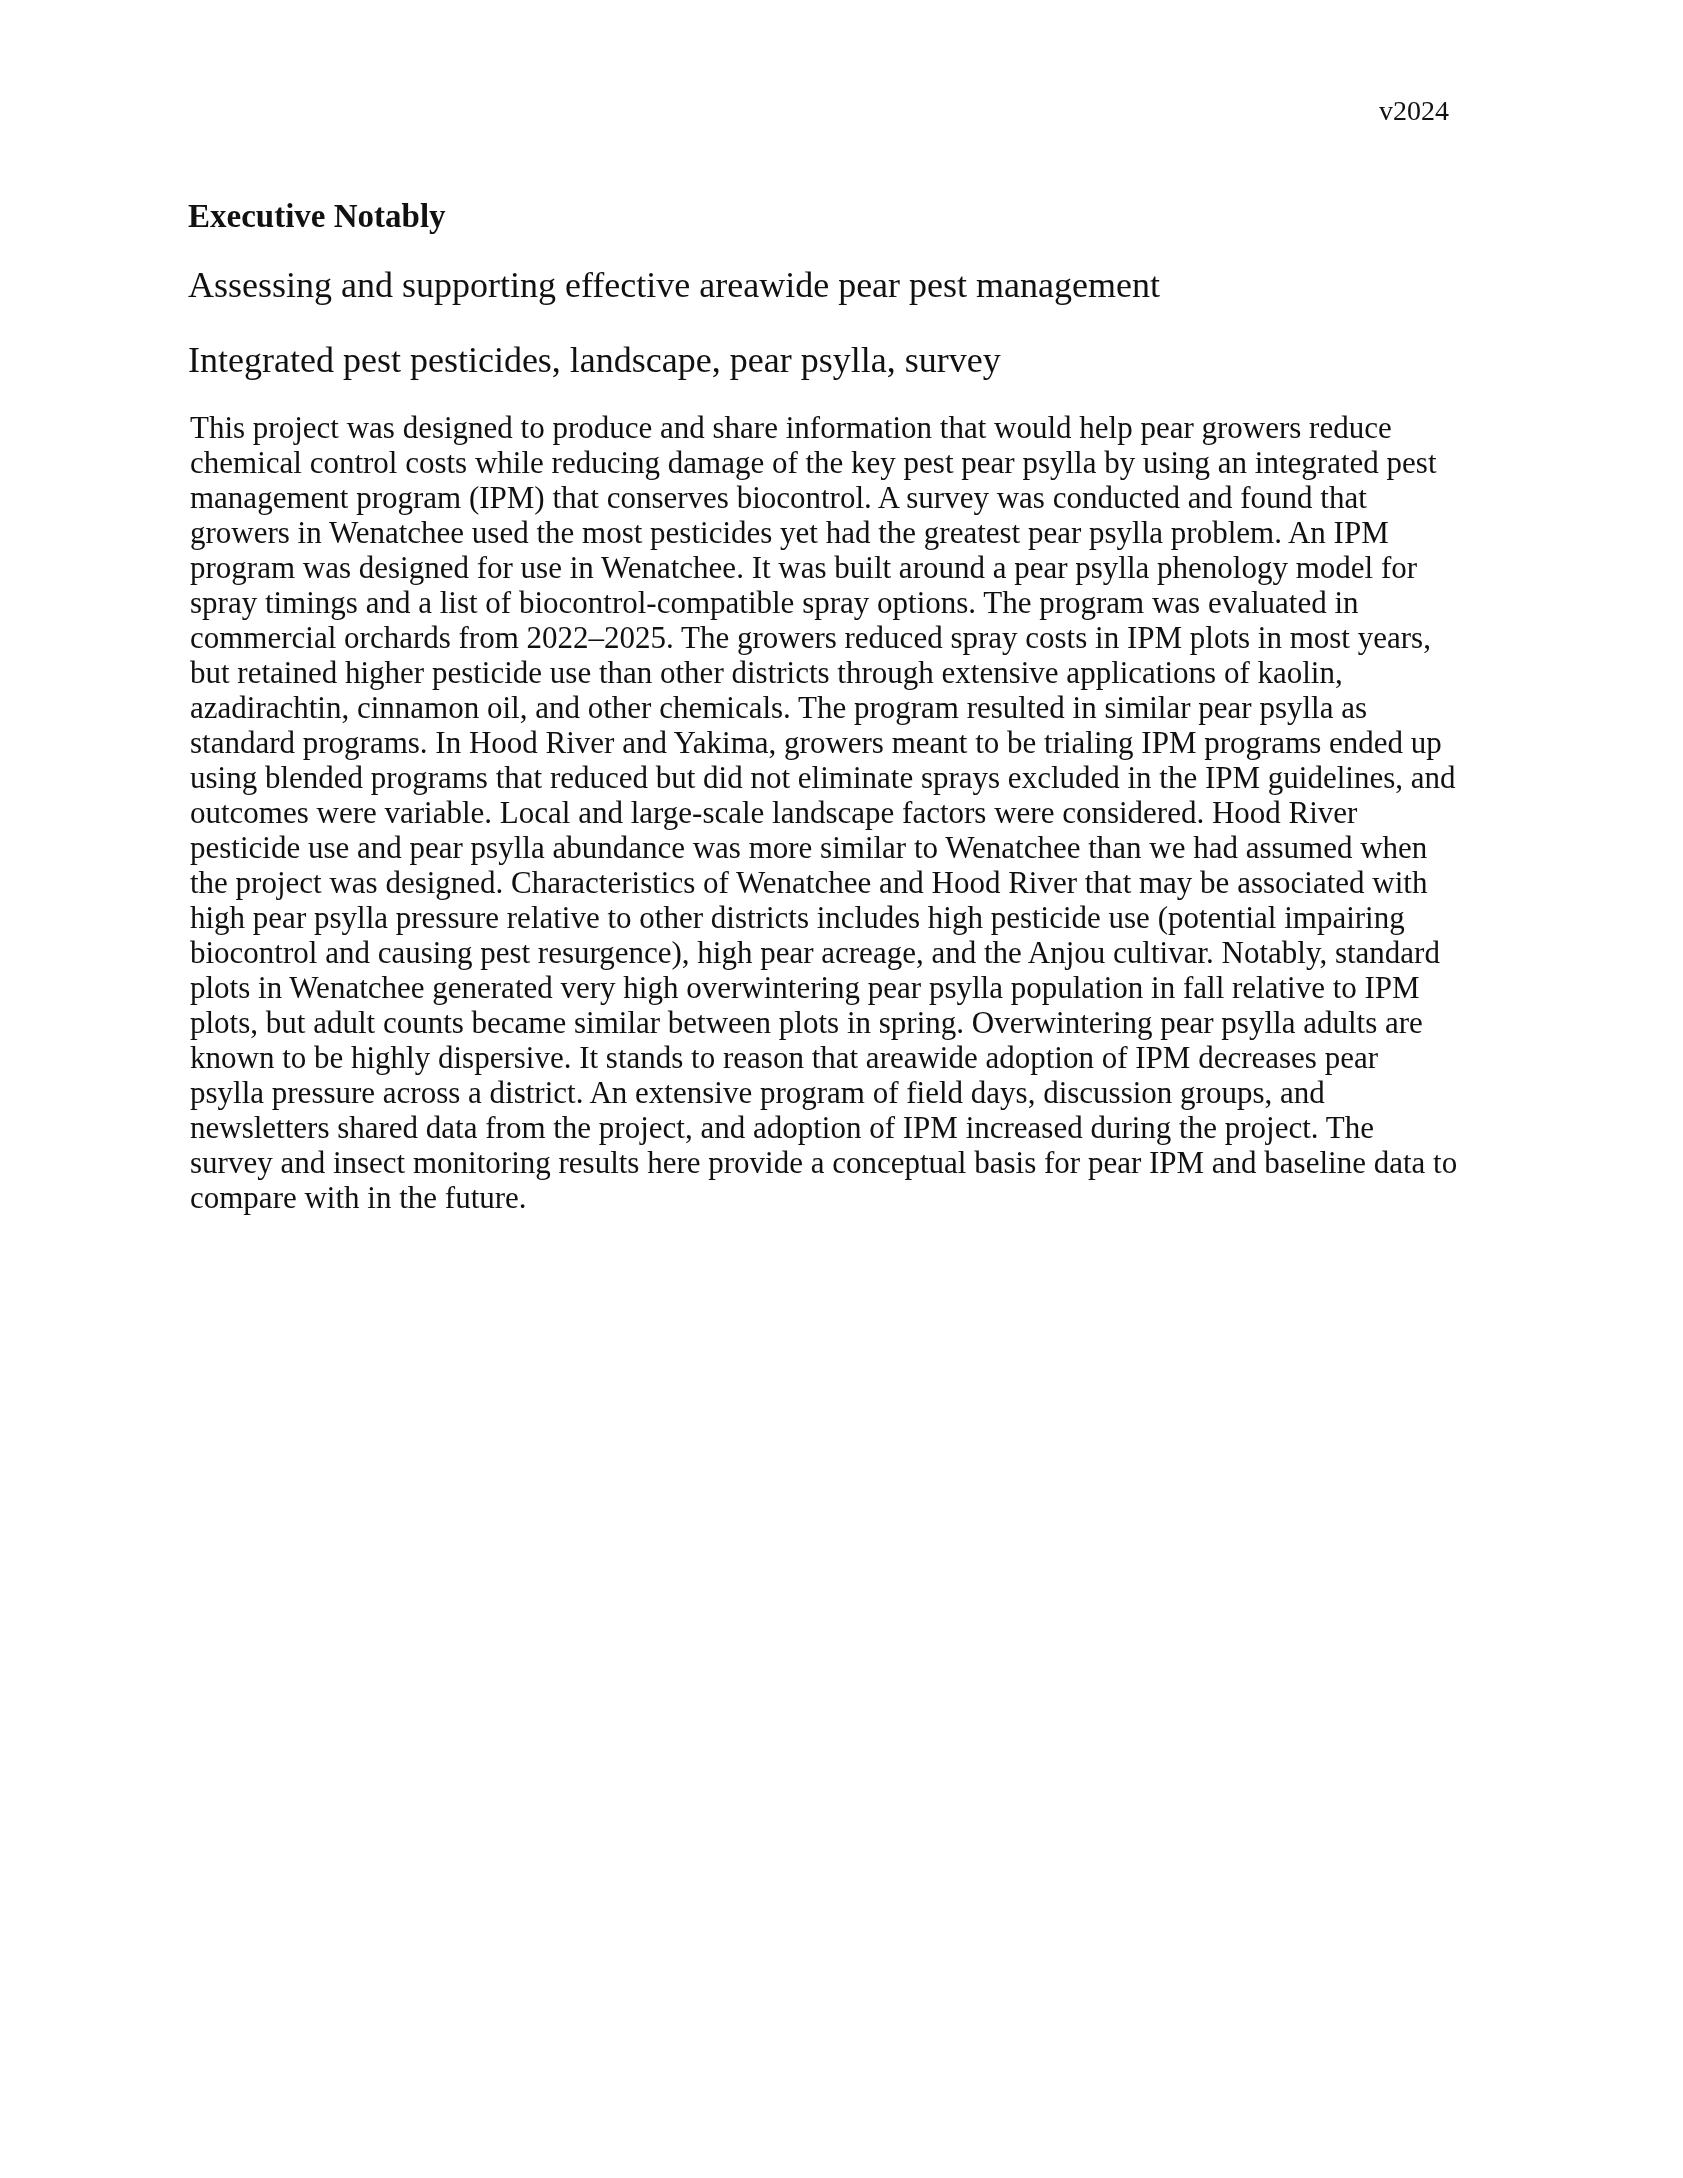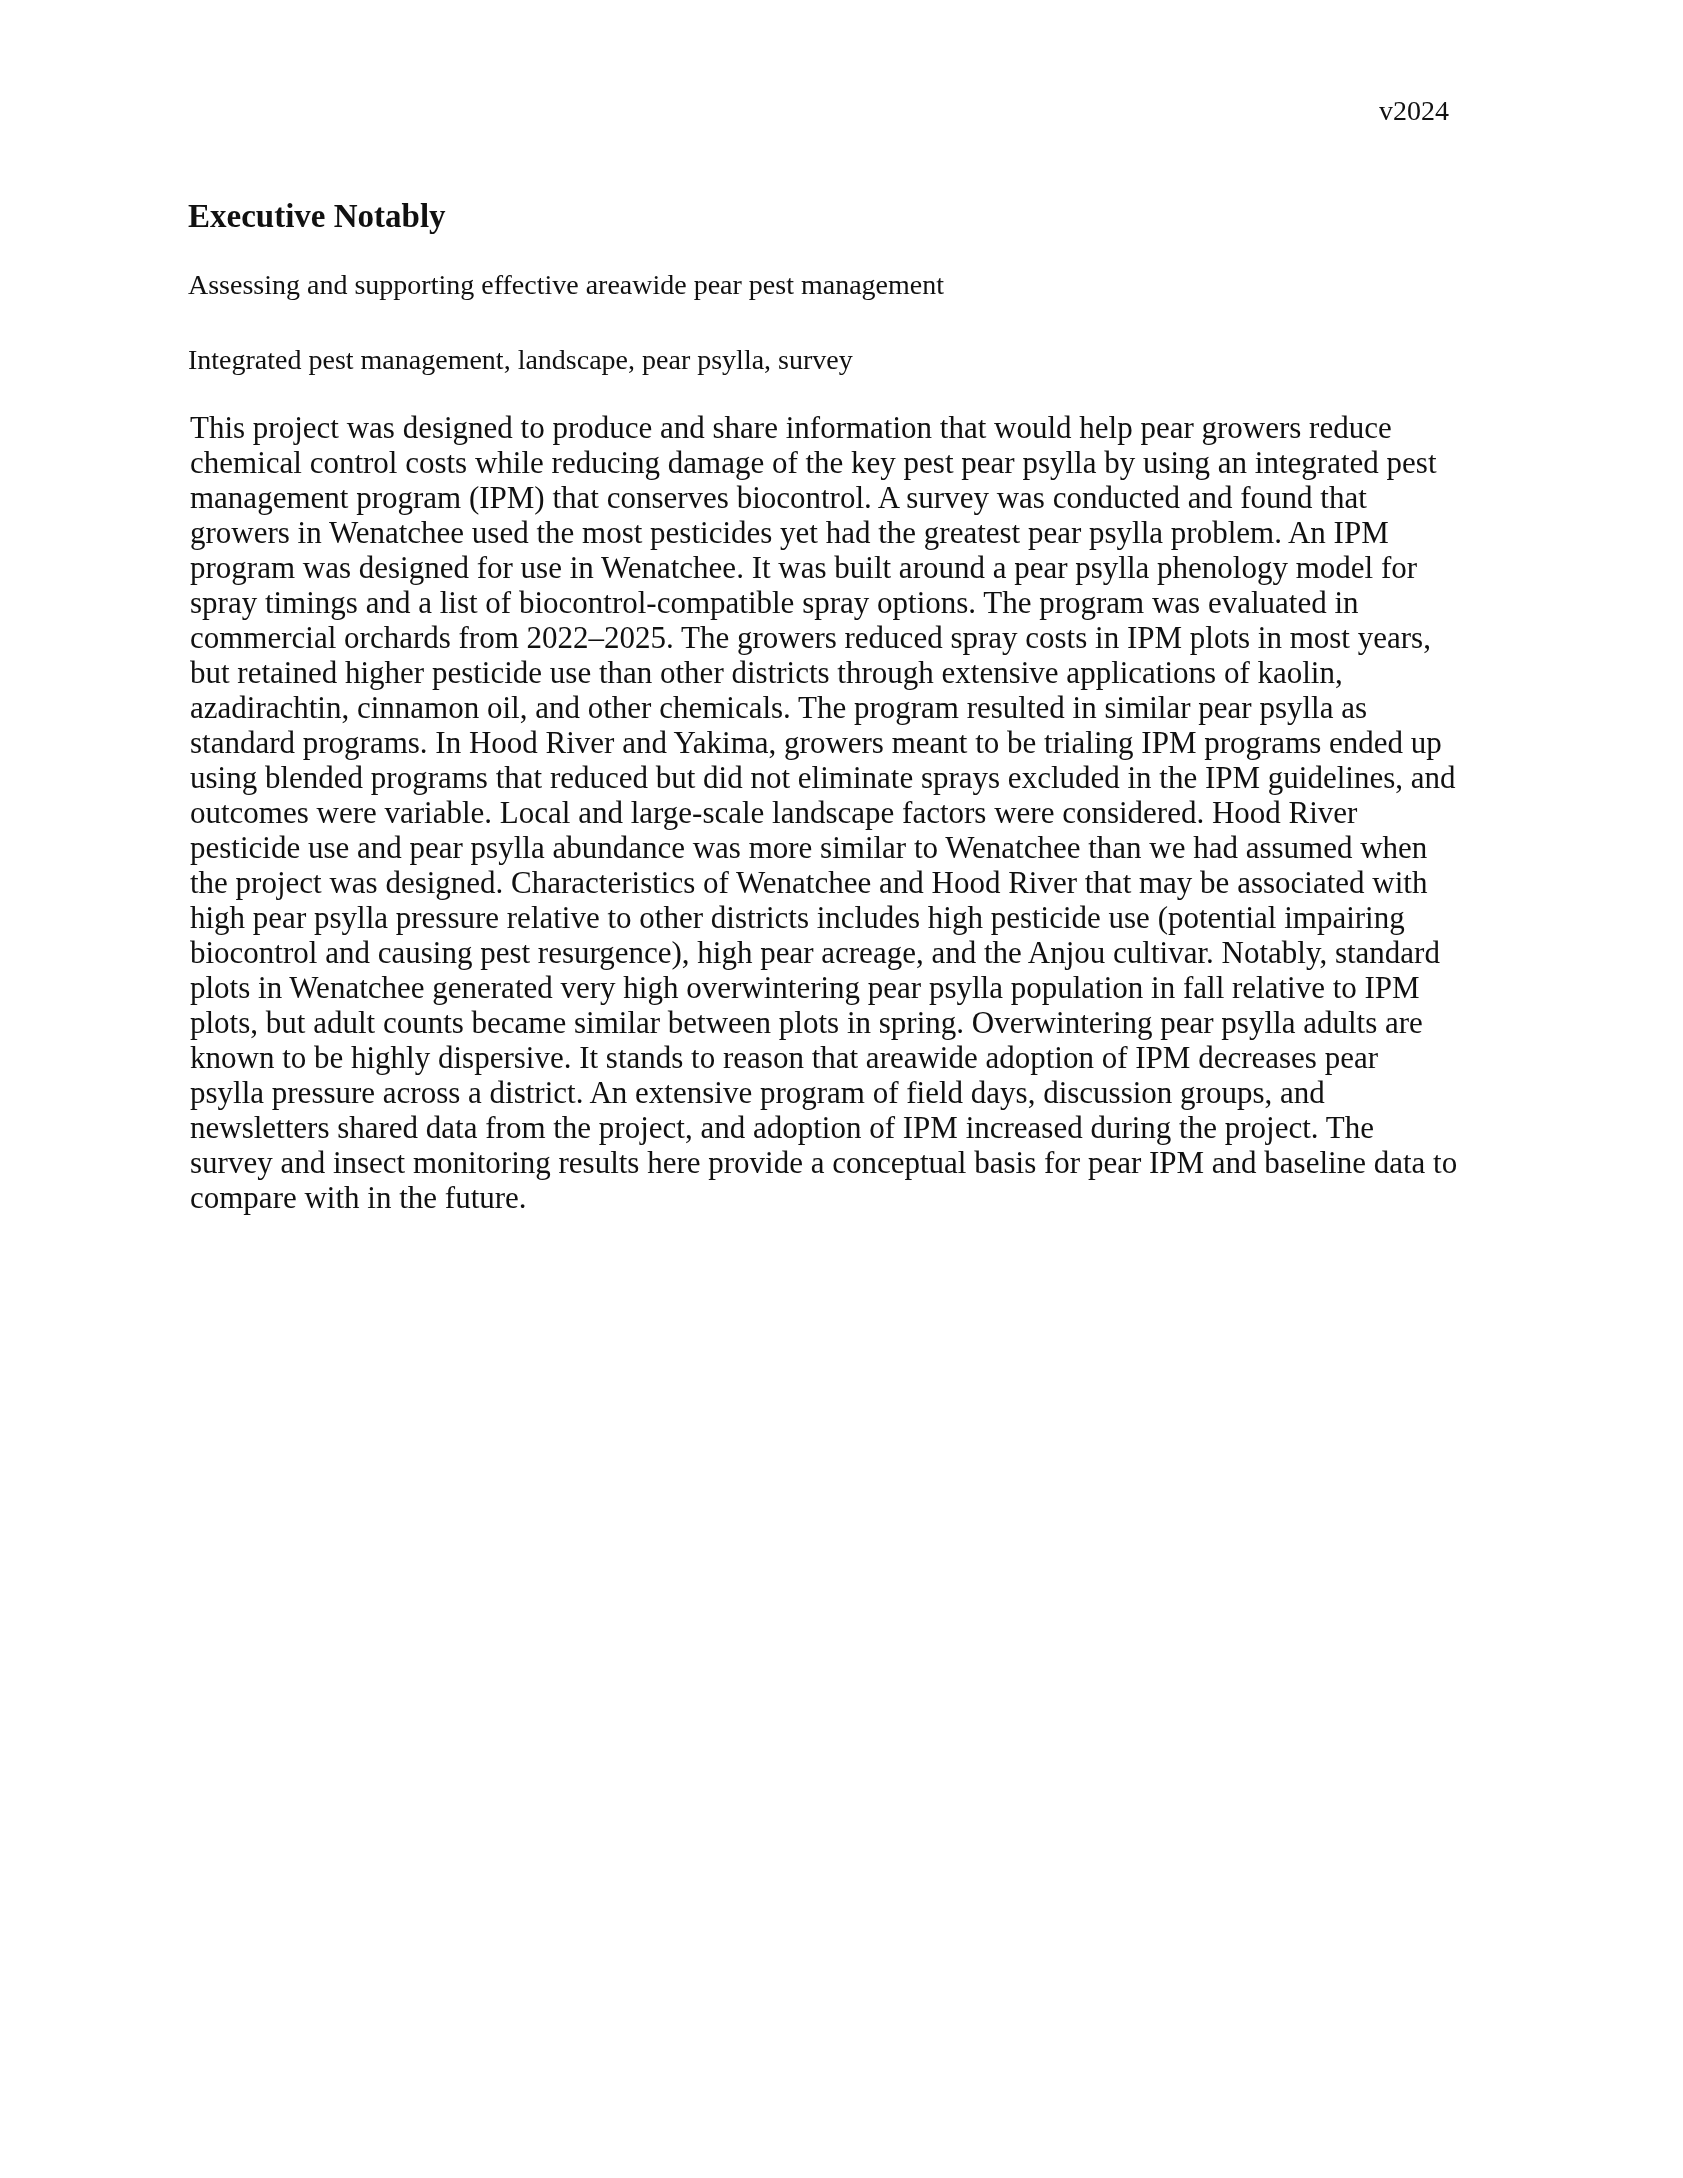--- a/index.html
+++ b/index.html
@@ -31,21 +31,21 @@
     margin: 0;
     font-size: 33px;
     font-weight: bold;
     line-height: 40px;
     white-space: pre;
   }
   .line {
     position: absolute;
     left: 188px;
     margin: 0;
-    font-size: 28px;
+    font-size: 36px;
     line-height: 38px;
     white-space: pre;
   }
   .title-line    { top: 266px; }
   .keywords-line { top: 341px; }
   .body-text {
     position: absolute;
     left: 190px;
     top: 410px;
     width: 1445px;
@@ -58,21 +58,21 @@
 </head>
 <body>
 
 <div class="page">
   <div class="version">v2024</div>
 
   <h1 class="heading">Executive Notably</h1>
 
   <p class="line title-line">Assessing and supporting effective areawide pear pest management</p>
 
-  <p class="line keywords-line">Integrated pest management, landscape, pear psylla, survey</p>
+  <p class="line keywords-line">Integrated pest pesticides, landscape, pear psylla, survey</p>
 
   <div class="body-text">This project was designed to produce and share information that would help pear growers reduce
 chemical control costs while reducing damage of the key pest pear psylla by using an integrated pest
 management program (IPM) that conserves biocontrol. A survey was conducted and found that
 growers in Wenatchee used the most pesticides yet had the greatest pear psylla problem. An IPM
 program was designed for use in Wenatchee. It was built around a pear psylla phenology model for
 spray timings and a list of biocontrol-compatible spray options. The program was evaluated in
 commercial orchards from 2022–2025. The growers reduced spray costs in IPM plots in most years,
 but retained higher pesticide use than other districts through extensive applications of kaolin,
 azadirachtin, cinnamon oil, and other chemicals. The program resulted in similar pear psylla as

